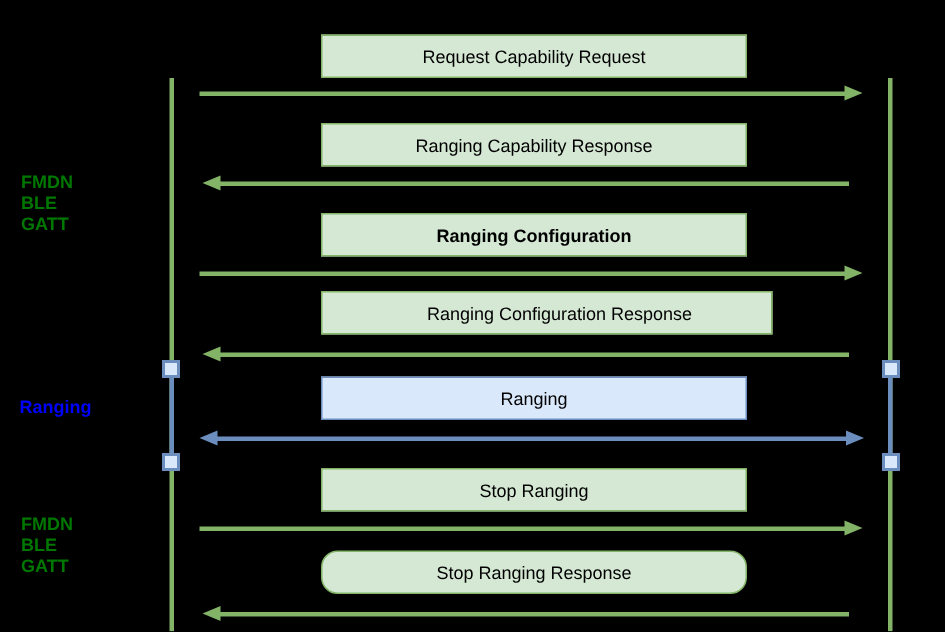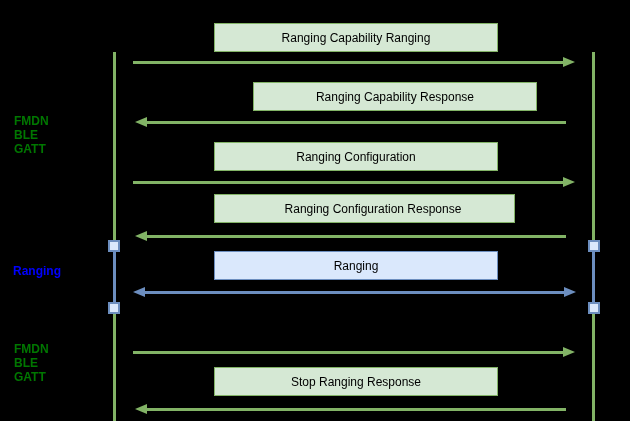--- a/index.html
+++ b/index.html
@@ -115,26 +115,27 @@
   <div class="endpoint r b"></div>
 
   <div class="side-label green" style="left:14px; top:114px;">FMDN
 BLE
 GATT</div>
   <div class="side-label blue" style="left:13px; top:264px;">Ranging</div>
   <div class="side-label green" style="left:14px; top:342px;">FMDN
 BLE
 GATT</div>
 
-  <div class="msg-box" style="top:23px;">Ranging Capability Ranging</div>
-  <div class="msg-box" style="top:82px;margin-left:39px;">Ranging Capability Response</div>
-  <div class="msg-box" style="top:142px;">Ranging Configuration</div>
+  <div class="msg-box" style="top:23px;">Request Capability Request</div>
+  <div class="msg-box" style="top:82px;">Ranging Capability Response</div>
+  <div class="msg-box" style="top:142px;font-weight:bold;">Ranging Configuration</div>
   <div class="msg-box" style="top:194px;padding-left:17px;">Ranging Configuration Response</div>
   <div class="msg-box blue" style="top:251px;">Ranging</div>
-  <div class="msg-box" style="top:367px;">Stop Ranging Response</div>
+  <div class="msg-box" style="top:312px;">Stop Ranging</div>
+  <div class="msg-box" style="top:367px;border-radius:11px;">Stop Ranging Response</div>
 
   <div class="arrow" style="top:57px; left:133px; width:442px;">
     <div class="shaft full"></div>
     <div class="head-right"></div>
   </div>
 
   <div class="arrow" style="top:117px; left:135px; width:431px;">
     <div class="shaft tail-left"></div>
     <div class="head-left"></div>
   </div>

